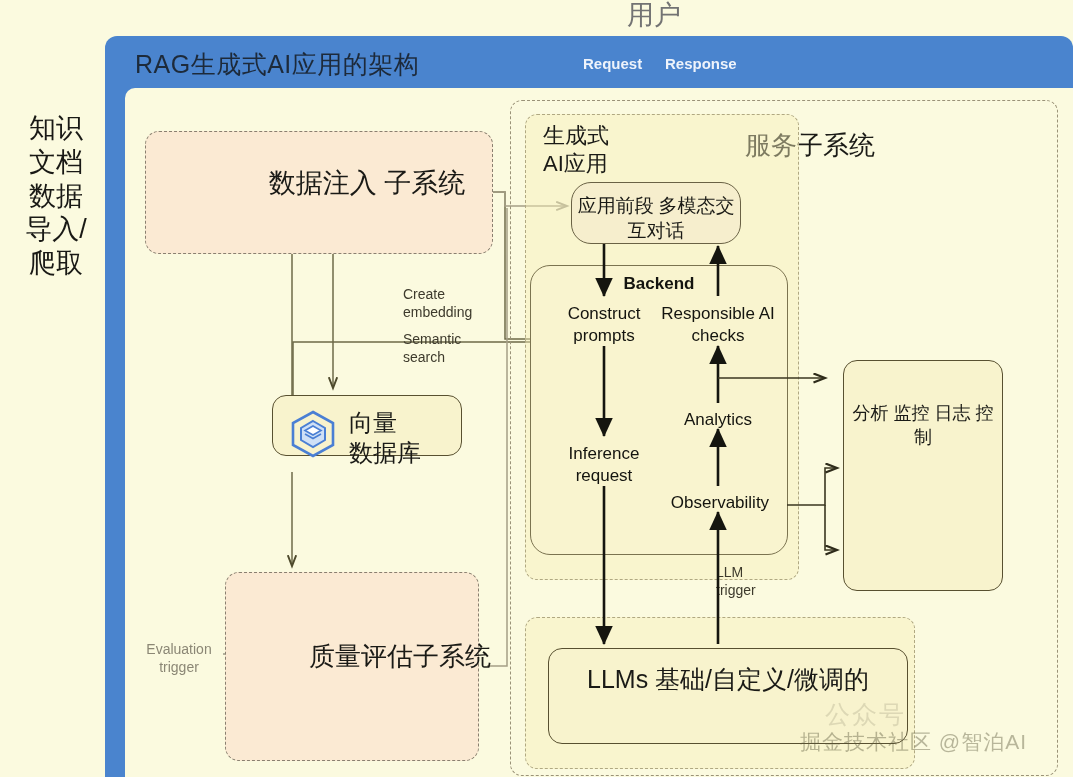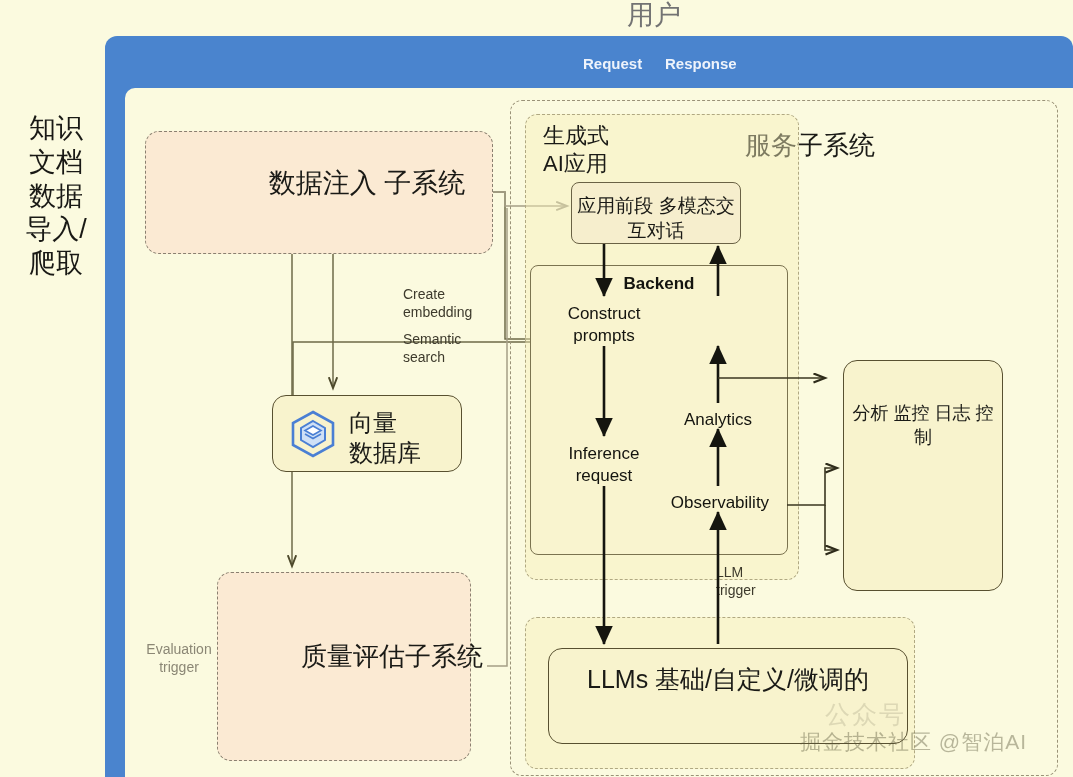--- a/index.html
+++ b/index.html
@@ -55,37 +55,37 @@
   .dashed-plain{
     background:transparent;border:1.5px dashed #9a9278;border-radius:12px;
   }
   .dotted-plain{
     background:rgba(247,240,186,.45);border:1.4px dashed #b0a882;border-radius:12px;
   }
   .solid-round{
     background:#f8f3cd;border:1.6px solid #585030;border-radius:14px;
   }
   .solid-round-soft{
-    background:#f6eecd;border:1.5px solid #6a6245;border-radius:8px;
+    background:#f6eecd;border:1.5px solid #6a6245;border-radius:20px;font-family:Liberation Serif, serif;
   }
 
   .box-label{
     position:absolute;width:100%;text-align:center;
     color:#1a1a16;
   }
 
   
   #ingest-box{left:20px;top:43px;width:348px;height:123px;}
   #ingest-box .box-label{top:34px;font-size:27px;line-height:1.3;}
 
-  #vector-box{left:147px;top:307px;width:190px;height:77px;}
+  #vector-box{left:147px;top:307px;width:190px;height:61px;}
   #vector-text{position:absolute;left:76px;top:12px;font-size:24px;line-height:1.25;color:#1a1a16;}
   #vector-icon{position:absolute;left:14px;top:12px;width:52px;height:52px;}
 
-  #eval-box{left:92px;top:484px;width:254px;height:189px;}
+  #eval-box{left:100px;top:484px;width:254px;height:189px;}
   #eval-box .box-label{top:66px;font-size:26px;}
 
   #service-box{left:385px;top:12px;width:548px;height:676px;}
   #service-label{position:absolute;left:620px;top:42px;font-size:26px;color:#1a1a16;}
 
   #genai-box{left:400px;top:26px;width:274px;height:466px;}
   #genai-label{position:absolute;left:418px;top:34px;font-size:22px;line-height:1.25;color:#1a1a16;}
 
   #frontend-box{left:446px;top:94px;width:170px;height:62px;}
   #frontend-box .box-label{top:11px;font-size:19px;line-height:1.3;}
@@ -156,20 +156,21 @@
     <line x1="108" y1="193" x2="146" y2="193" stroke="#9b9886" stroke-width="1.5" marker-end="url(#ah-grey)"></line>
   </svg>
 
   <div class="t cn" id="knowledge-label">知识
 文档
 数据
 导入/
 爬取</div>
 
   <div id="blue-frame">
+    <div class="t" id="blue-title">RAG生成式AI应用的架构</div>
     <div class="t" id="req-label">Request</div>
     <div class="t" id="res-label">Response</div>
   </div>
 
   <div id="canvas">
 
     <svg class="lay">
 
       <line x1="167" y1="166" x2="167" y2="322" stroke="#6e6a48" stroke-width="1.5"></line>
       <line x1="208" y1="166" x2="208" y2="300" stroke="#6e6a48" stroke-width="1.5" marker-end="url(#ah-olive2)"></line>
@@ -236,20 +237,22 @@
 多模态交互对话</div>
     </div>
 
     <div class="box solid-round-soft" id="backend-box" style="border-color:#7b7350;background:#f9f4cf;"></div>
     <div class="t" id="backend-title">Backend</div>
 
     <div class="t node-label" id="construct-prompts">Construct
 prompts</div>
     <div class="t node-label" id="inference-request">Inference
 request</div>
+    <div class="t node-label" id="responsible-ai">Responsible AI
+checks</div>
     <div class="t node-label" id="analytics-word">Analytics</div>
     <div class="t node-label" id="observability-word">Observability</div>
 
     <div class="box dotted-plain" id="llmstack-box"></div>
 
     <div class="box solid-round" id="llms-box">
       <div class="box-label">LLMs
 基础/自定义/微调的</div>
     </div>
 

